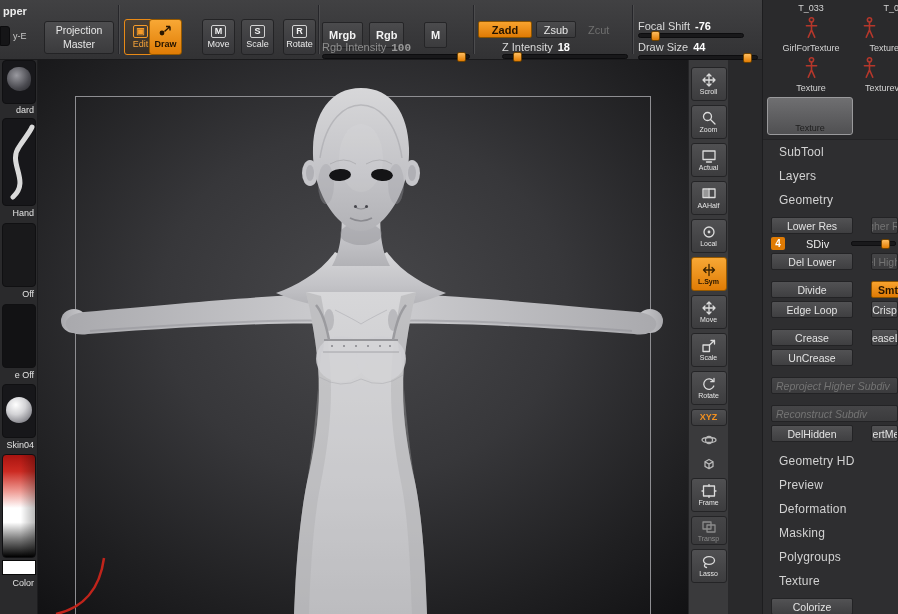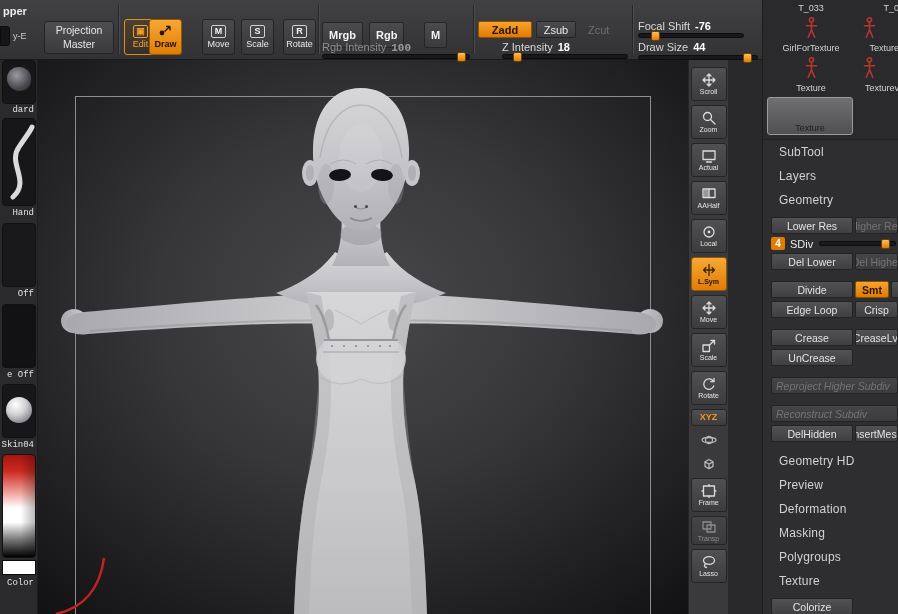--- a/index.html
+++ b/index.html
@@ -37,21 +37,21 @@
   .handle{position:absolute;top:-3px;width:9px;height:10px;background:linear-gradient(#ffbd5e,#e27d04);
     border:1px solid #6e4200;border-radius:2px;}
   .zbtn{position:absolute;height:17px;display:flex;align-items:center;justify-content:center;border-radius:2px;
     background:linear-gradient(#4b4b4d,#3b3b3d);border:1px solid #252527;font-size:11px;color:#e6e6e6;}
   .zbtn.orange{background:linear-gradient(#f8a32e,#df7a04);border-color:#8a5300;color:#241400;font-weight:bold;}
   .zcut{position:absolute;left:588px;top:24px;font-size:11px;color:#6f6f6f;}
 
   
   .left-shelf{position:absolute;left:0;top:60px;bottom:0;width:38px;background:#2a2a2c;z-index:4;border-right:1px solid #1d1d1f;}
   .ls-thumb{position:absolute;left:2px;width:34px;background:#17171a;border:1px solid #101012;border-radius:4px;overflow:hidden;}
-  .ls-lab{position:absolute;left:0;width:37px;text-align:right;font-size:9px;color:#e2e2e2;padding-right:3px;line-height:11px;font-family:Liberation Mono, monospace;}
+  .ls-lab{position:absolute;left:0;width:37px;text-align:right;font-size:9px;color:#e2e2e2;padding-right:3px;line-height:11px;}
   .ball{margin:12px auto 0;width:26px;height:26px;border-radius:50%;
     background:radial-gradient(circle at 38% 30%,#ffffff,#d3d3d6 40%,#8c8c92 75%,#55555b 100%);}
   .blob{margin:8px auto 0;width:24px;height:24px;border-radius:50% 50% 45% 55%;
     background:radial-gradient(circle at 40% 35%,#9a9aa0,#4a4a50 60%,#242428 100%);}
   .picker{background:
     linear-gradient(to right, rgba(0,0,0,0) 55%, rgba(0,0,0,0.28)),
     linear-gradient(to bottom,#a91410 0%,#cc2a22 16%,#ef9d96 36%,#ffffff 52%,#ffffff 66%,#7e7e7e 82%,#000 100%);}
   .swatch{position:absolute;left:2px;width:34px;height:15px;background:#fff;border:1px solid #0a0a0a;}
 
   
@@ -84,21 +84,21 @@
   .c1{width:88px;flex:0 0 auto;text-align:center;}
   .c2{width:44px;flex:0 0 auto;text-align:right;}
   .tcap{font-size:9px;color:#d4d4d4;height:12px;line-height:12px;white-space:nowrap;overflow:hidden;}
   .tfig{height:28px;display:flex;align-items:center;justify-content:center;}
   .rfig{width:13px;height:24px;stroke:#b5372b;fill:none;stroke-width:1.7;stroke-linecap:round;}
   .selthumb{margin:3px 0 0 0;width:86px;height:38px;background:linear-gradient(#6f6f71,#505052);
     border:1px solid #9a9a9c;border-radius:3px;display:flex;align-items:flex-end;justify-content:center;}
   .selthumb .tcap{color:#1d1d1d;}
   .sect{height:24px;line-height:24px;padding-left:16px;font-size:12px;color:#d2d2d2;letter-spacing:.2px;}
   .geo{padding:2px 0 4px 8px;}
-  .grow{display:flex;gap:2px;margin:3px 0;align-items:center;}
+  .grow{display:flex;gap:18px;margin:3px 0;align-items:center;}
   .grow.mt{margin-top:11px;}
   .gbtn{height:17px;background:linear-gradient(#525254,#3f3f41);border:1px solid #232325;border-radius:2px;
     color:#e3e3e3;font-size:10.5px;display:flex;align-items:center;justify-content:center;
     padding:0 4px;white-space:nowrap;overflow:hidden;}
   .w1{width:82px;flex:0 0 auto;}
   .rest{flex:1 1 auto;min-width:0;}
   .full{flex:1 1 auto;min-width:0;justify-content:flex-start;font-style:italic;}
   .gdim{color:#747474;background:linear-gradient(#454547,#3b3b3d);}
   .gorange{background:linear-gradient(#f8a32e,#df7a04);color:#281600;font-weight:bold;border-color:#8a5300;}
   .wsmt{width:34px;flex:0 0 auto;}

